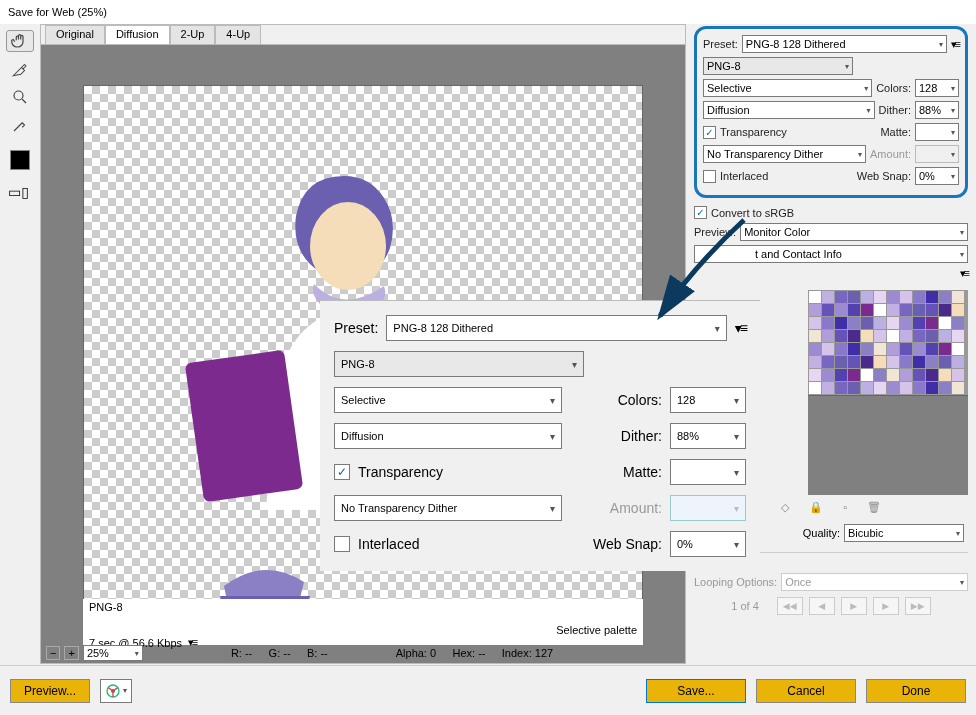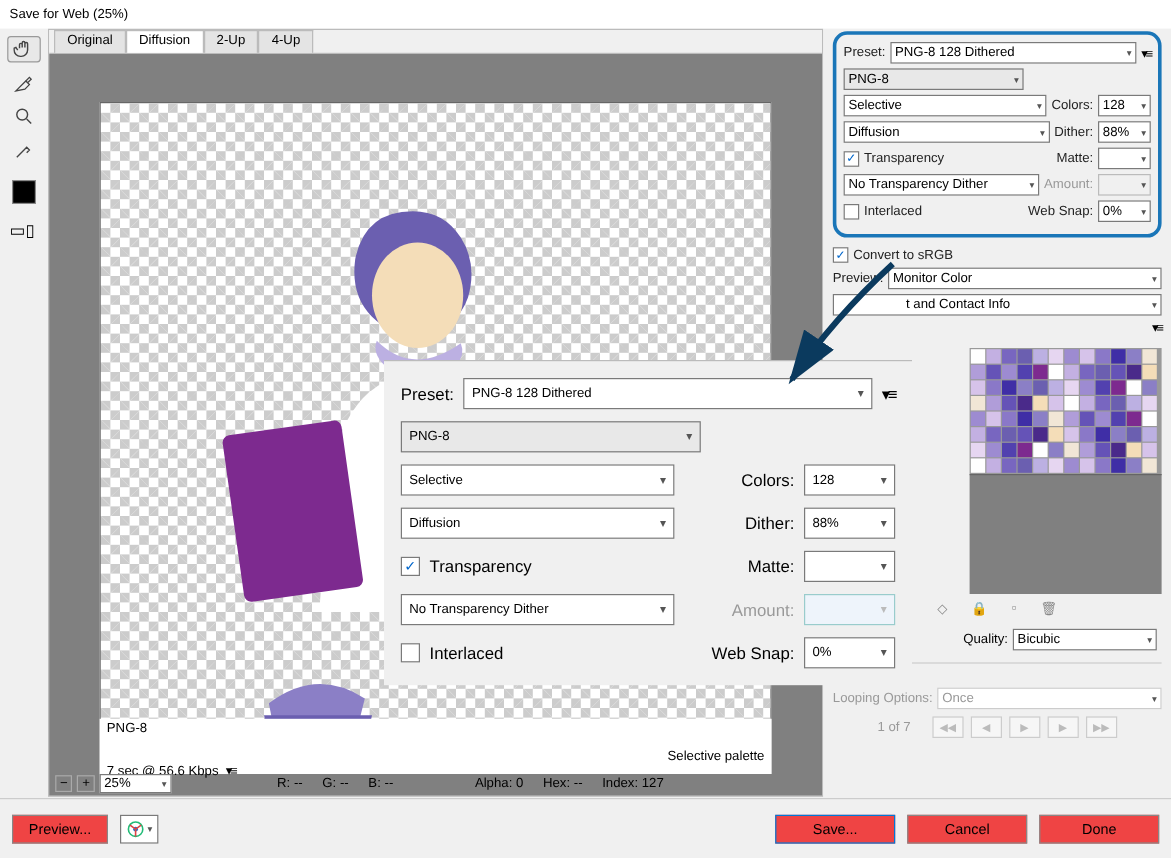--- a/index.html
+++ b/index.html
@@ -61,21 +61,21 @@
 
 .anim-section { margin-top: 10px; border-top: 1px solid #ccc; padding-top: 4px; }
 .anim-section .hdr { font-size: 11px; margin-bottom: 4px; }
 .loop-row { display: flex; align-items: center; gap: 4px; }
 .play-row { display: flex; align-items: center; gap: 6px; margin-top: 6px; justify-content: center; }
 .play-btn { width: 26px; height: 18px; border: 1px solid #ccc; background: #f6f6f6; display: flex; align-items: center; justify-content: center; color: #bbb; font-size: 9px; }
 
 .bottom-bar { position: absolute; left: 0; right: 0; bottom: 0; height: 50px; padding: 8px 10px; display: flex; align-items: center; gap: 10px; border-top: 1px solid #ccc; background: #f0f0f0; }
 .info-row { position: absolute; left: 40px; right: 290px; bottom: 52px; height: 20px; display: flex; align-items: center; gap: 4px; padding: 0 6px; font-size: 10px; }
 .info-row .box { border: 1px solid #aaa; padding: 0 3px; height: 14px; display:flex; align-items:center; }
-.btn { border: 1px solid #888; background: #ef4444; padding: 4px 10px; font-size: 12px; min-width: 100px; text-align: center; cursor: pointer; }
+.btn { border: 1px solid #888; background: #eab308; padding: 4px 10px; font-size: 12px; min-width: 100px; text-align: center; cursor: pointer; }
 .btn.primary { border: 1px solid #0078d7; }
 
 .dis { color: #999 !important; }
 
 
 .magnify { position: absolute; left: 320px; top: 300px; width: 440px; background: #f0f0f0; border-top: 1px solid #bbb; padding: 14px 14px 14px 14px; }
 .magnify .mrow { display: flex; align-items: center; gap: 8px; margin-bottom: 10px; }
 .magnify label { font-size: 14px; }
 .msel { border: 1px solid #7a7a7a; background: #fff; height: 26px; font-size: 14px; display: flex; align-items: center; justify-content: space-between; padding: 0 6px; }
 .msel .chev { font-size: 10px; color: #555; }
@@ -372,21 +372,21 @@
     <div class="anim-section">
       <div class="hdr">Animation</div>
       <div class="loop-row">
         <label class="dis">Looping Options:</label>
         <div class="sel wide dis" style="border-color:#ccc;">
             <span class="dis">Once</span>
             <span class="chev">▾</span>
           </div>
       </div>
       <div class="play-row">
-        <span class="dis" style="margin-right:12px;">1 of 7</span>
+        <span class="dis" style="margin-right:12px;">1 of 4</span>
         <div class="play-btn">◀◀</div>
         <div class="play-btn">◀</div>
         <div class="play-btn">▶</div>
         <div class="play-btn">▶</div>
         <div class="play-btn">▶▶</div>
       </div>
     </div>
   </div>
 </div>
 

